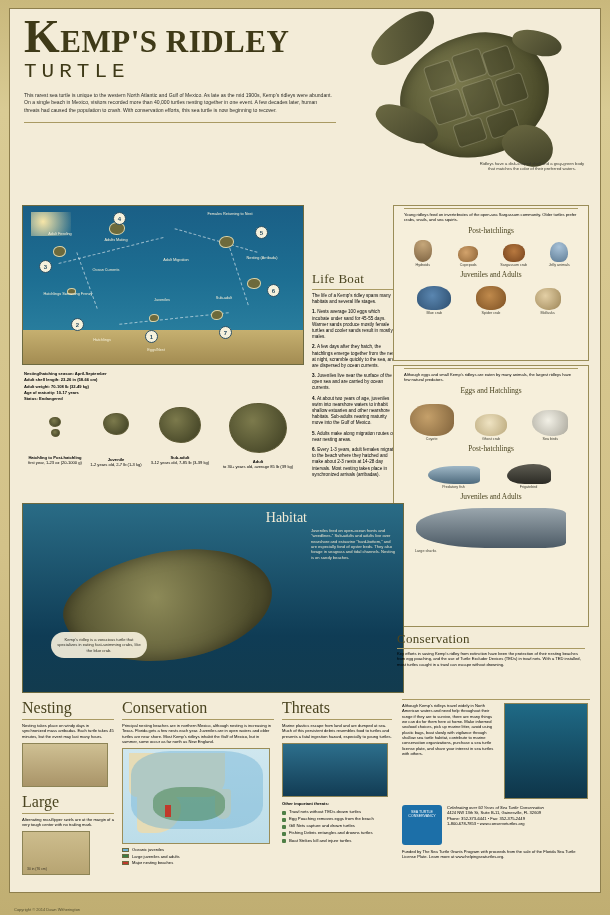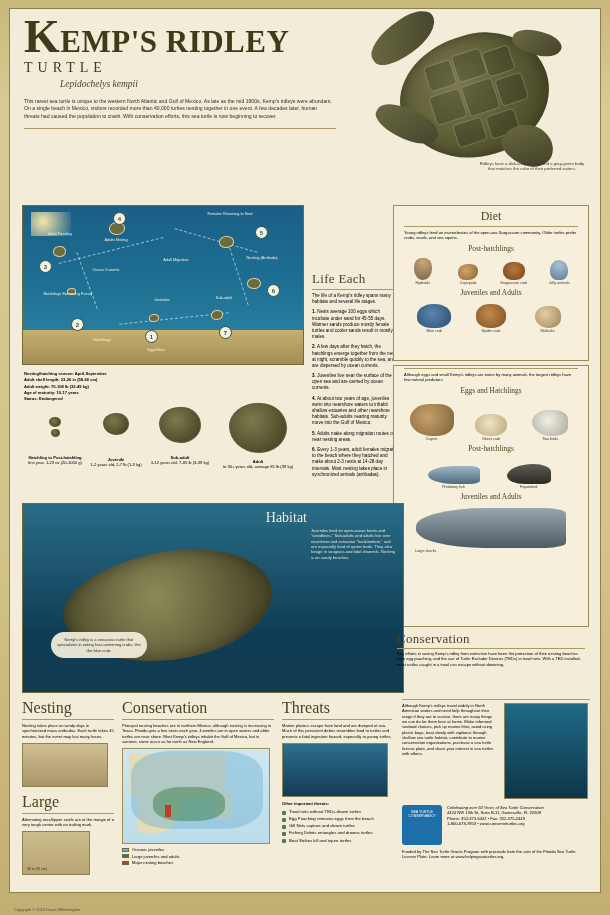--- a/index.html
+++ b/index.html
@@ -43,22 +43,22 @@
   .rule{ height:1px; background:#a99a63; }
   
   .header{ position:absolute; left:14px; top:10px; width:330px; }
   .title-main{
     font-family:"Liberation Serif", serif;
     font-size:31px; font-weight:bold; color:#3f3a18; letter-spacing:.5px;
     line-height:1;
   }
   .title-main .drop{ font-size:46px; line-height:.8; }
   .title-sub{
-    font-family:Liberation Serif, serif;
-    font-size:14px; color:#3f3a18; letter-spacing:5px; margin-top:3px;
+    font-family:Liberation Mono, monospace;
+    font-size:21px; color:#3f3a18; letter-spacing:5px; margin-top:3px;
   }
   .title-latin{
     font-family:"Liberation Serif", serif;
     font-style:italic; font-size:9.5px; color:#4a4420; margin-top:3px; margin-left:36px;
   }
   .intro{ margin-top:9px; width:310px; }
   .header-rule{ margin-top:8px; width:312px; }
   
   .photo{
     background:#7b8f6d; border:1px solid #8d8456; overflow:hidden; position:relative;
@@ -214,21 +214,20 @@
 <body>
 
 <div class="poster">
   <div class="sheet">
 
     <div class="header">
       <div class="title-main">
         <span><span class="drop">K</span>EMP'S RIDLEY</span>
       </div>
       <div class="title-sub">TURTLE</div>
-      <div class="title-latin">Lepidochelys kempii</div>
       <div class="intro body-txt">This rarest sea turtle is unique to the western North Atlantic and Gulf of Mexico. As late as the mid 1900s, Kemp's ridleys were abundant. On a single beach in Mexico, visitors recorded more than 40,000 turtles nesting together in one event. A few decades later, human threats had caused the population to crash. With conservation efforts, this sea turtle is now beginning to recover.</div>
       <div class="rule header-rule"></div>
     </div>
 
     <div class="abs top-turtle">
       <div class="tt-body">
         <div class="tt-scute" style="left:34px;top:18px;width:28px;height:26px;"></div>
         <div class="tt-scute" style="left:64px;top:16px;width:30px;height:28px;"></div>
         <div class="tt-scute" style="left:94px;top:22px;width:28px;height:26px;"></div>
         <div class="tt-scute" style="left:30px;top:48px;width:32px;height:30px;"></div>
@@ -277,21 +276,21 @@
       <div class="lc-lab" style="left:12px;top:26px;">Adult Feeding</div>
       <div class="lc-lab" style="left:176px;top:90px;">Sub-adult</div>
       <div class="lc-lab" style="left:114px;top:92px;">Juveniles</div>
       <div class="lc-lab" style="left:58px;top:62px;">Ocean Currents</div>
       <div class="lc-lab" style="left:20px;top:86px;">Hatchlings Swimming Frenzy</div>
       <div class="lc-lab" style="left:54px;top:132px;">Hatchlings</div>
       <div class="lc-lab" style="left:108px;top:142px;">Eggs/Nest</div>
     </div>
 
     <div class="abs lc-text">
-      <div class="sect-title">Life Each</div>
+      <div class="sect-title">Life Boat</div>
       <div class="rule" style="width:84px;margin:2px 0 3px;"></div>
       <div class="tiny">The life of a Kemp's ridley spans many habitats and several life stages.</div>
       <div class="tiny" style="margin-top:4px;">
         <b>1.</b> <span>Nests average 100 eggs which incubate under sand for 45-55 days. Warmer sands produce mostly female turtles and cooler sands result in mostly males.</span>
       </div>
       <div class="tiny" style="margin-top:4px;">
         <b>2.</b> <span>A few days after they hatch, the hatchlings emerge together from the nest at night, scramble quickly to the sea, and are dispersed by ocean currents.</span>
       </div>
       <div class="tiny" style="margin-top:4px;">
         <b>3.</b> <span>Juveniles live near the surface of the open sea and are carried by ocean currents.</span>
@@ -333,21 +332,20 @@
         <div class="xtiny">3-12 years old, 7-85 lb (3-39 kg)</div>
       </div>
       <div class="g-item" style="left:196px;top:-4px;width:76px;">
         <div class="g-turt" style="width:58px;height:50px;"></div>
         <div class="xtiny" style="margin-top:6px;font-weight:bold;">Adult</div>
         <div class="xtiny">to 30+ years old, average 85 lb (39 kg)</div>
       </div>
     </div>
 
     <div class="abs panel diet">
-      <div class="panel-title">Diet</div>
       <div class="rule" style="margin:2px 10px 3px;"></div>
       <div class="xtiny" style="padding:0 10px;">Young ridleys feed on invertebrates of the open-sea Sargassum community. Older turtles prefer crabs, snails, and sea squirts.</div>
 
       <div class="subhead">Post-hatchlings</div>
       <div class="row" style="padding:0 6px;">
         <div class="crit">
           <div class="art">
               <div class="blob" style="width:18px;height:22px;background:radial-gradient(circle at 50% 20%,#c6a77a,#7d6342);border-radius:40% 40% 50% 50%;"></div>
             </div>
           <div class="nm">Hydroids</div>

